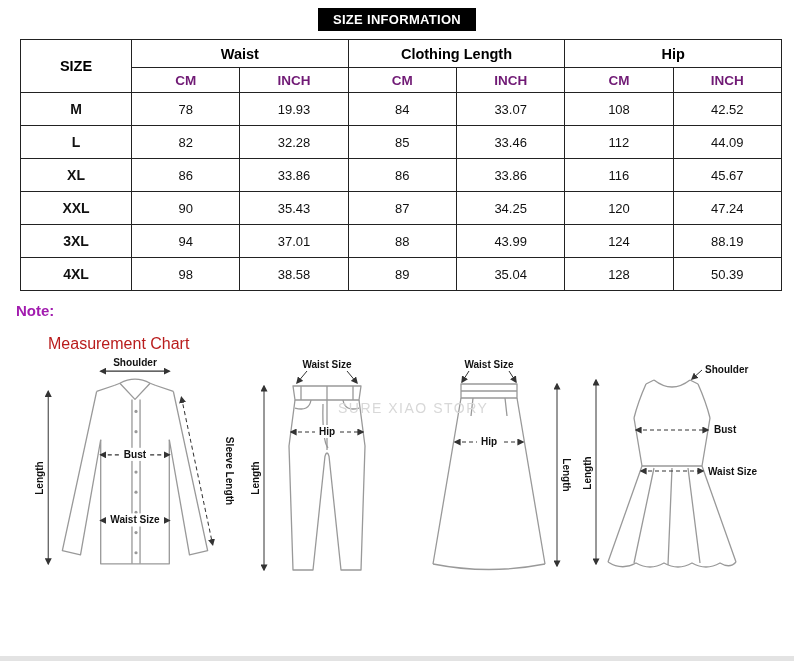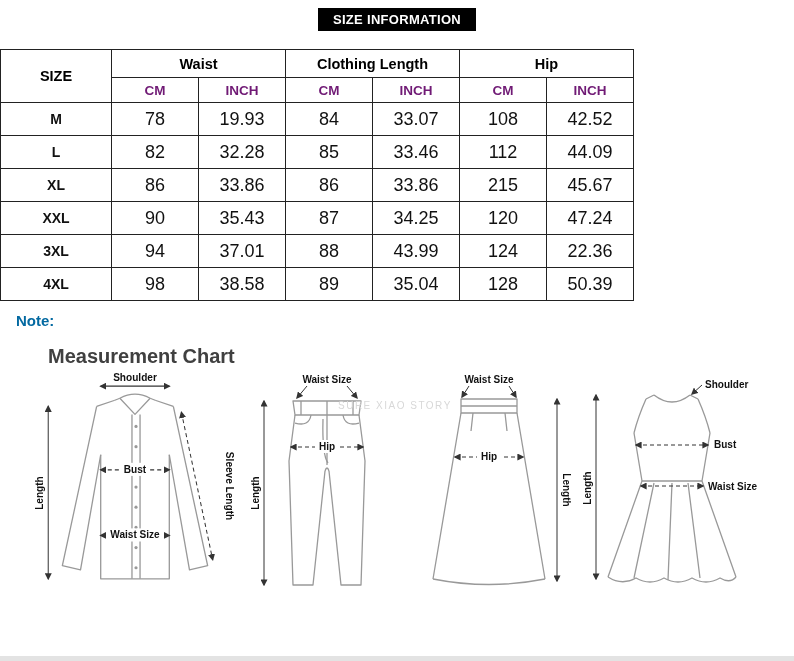--- a/index.html
+++ b/index.html
@@ -1,36 +1,36 @@
 <!DOCTYPE html>
 <html><head>
 <meta charset="utf-8">
 <style>
   * { margin:0; padding:0; box-sizing:border-box; }
   html,body { background:#fff; font-family:"Liberation Sans", sans-serif; }
   .page { position:relative; width:794px; height:661px; background:#fff; overflow:hidden; }
 
-  .title-bar { margin:8px auto 18px; width:158px; background:#000; color:#fff;
+  .title-bar { margin:8px auto 8px; width:158px; background:#000; color:#fff;
                font-size:13px; font-weight:bold; text-align:center; padding:4px 0; letter-spacing:.3px; }
 
-  table.size-table { width:634px; margin:8px 0 0; border-collapse:collapse; table-layout:fixed; }
+  table.size-table { width:762px; margin:8px 20px 0; border-collapse:collapse; table-layout:fixed; }
   .size-table th, .size-table td { border:1px solid #222; text-align:center; vertical-align:middle; background:#fff; }
   .group-row th { height:28px; font-size:14.5px; font-weight:bold; color:#000; }
   .unit-row th  { height:25px; font-size:13.5px; font-weight:bold; color:#701a75; }
-  .size-table td { height:33px; font-size:18px; color:#111; }
+  .size-table td { height:33px; font-size:13px; color:#111; }
   td.size-cell { font-weight:bold; font-size:14px; }
 
-  .notes { margin:9px 16px 0; color:#0369a1; font-weight:bold; font-size:15px; line-height:1.4; }
-
-  .mc-title { margin:14px 0 0 48px; font-size:20px; font-weight:bold; color:#404040; }
+  .notes { margin:9px 16px 0; color:#a21caf; font-weight:bold; font-size:15px; line-height:1.4; }
+
+  .mc-title { margin:14px 0 0 48px; font-size:16px; font-weight:normal; color:#b91c1c; }
   .figures { display:flex; justify-content:space-between; align-items:flex-start; padding:4px 30px 0 34px; }
   .figures svg { overflow:visible; display:block; }
   svg text { font-family:"Liberation Sans", sans-serif; font-size:10px; font-weight:bold; fill:#111; }
 
-  .watermark { position:absolute; left:338px; top:400px; color:#d8d8d8; font-size:10px; letter-spacing:1.5px; }
+  .watermark { position:absolute; left:338px; top:400px; color:#d8d8d8; font-size:14px; letter-spacing:1.5px; }
   .bottom-bar { position:absolute; left:0; right:0; bottom:0; height:5px; background:#e3e3e3; }
 </style>
 </head>
 <body>
 
 <div class="page">
 
   <div class="title-bar">
     <span>SIZE INFORMATION</span>
   </div>
@@ -79,40 +79,40 @@
         <td>33.46</td>
         <td>112</td>
         <td>44.09</td>
       </tr>
       <tr>
         <td class="size-cell">XL</td>
         <td>86</td>
         <td>33.86</td>
         <td>86</td>
         <td>33.86</td>
-        <td>215</td>
+        <td>116</td>
         <td>45.67</td>
       </tr>
       <tr>
         <td class="size-cell">XXL</td>
         <td>90</td>
         <td>35.43</td>
         <td>87</td>
         <td>34.25</td>
         <td>120</td>
         <td>47.24</td>
       </tr>
       <tr>
         <td class="size-cell">3XL</td>
         <td>94</td>
         <td>37.01</td>
         <td>88</td>
         <td>43.99</td>
         <td>124</td>
-        <td>22.36</td>
+        <td>88.19</td>
       </tr>
       <tr>
         <td class="size-cell">4XL</td>
         <td>98</td>
         <td>38.58</td>
         <td>89</td>
         <td>35.04</td>
         <td>128</td>
         <td>50.39</td>
       </tr>

